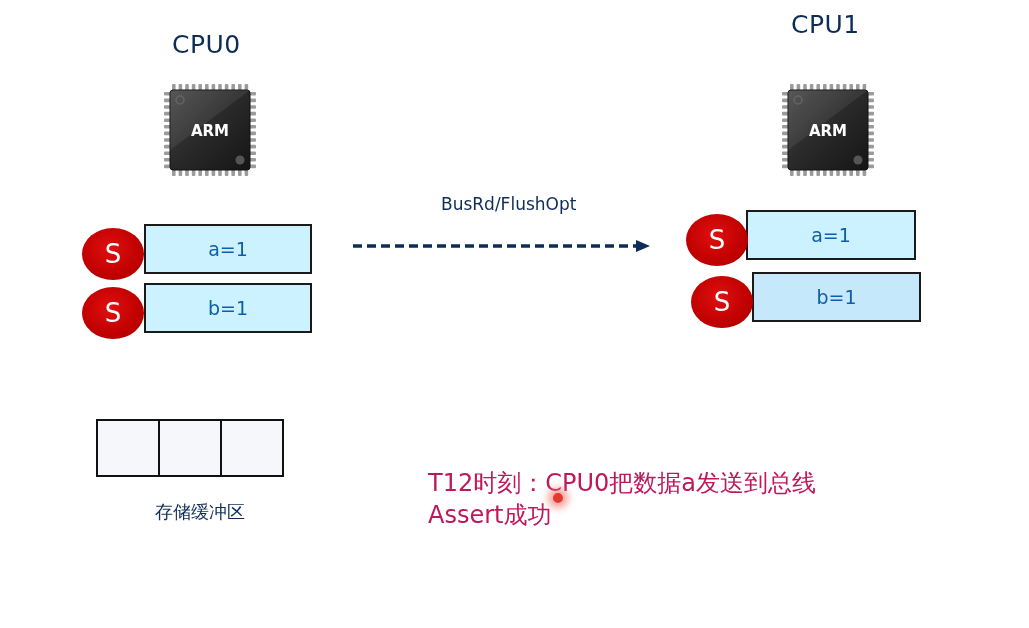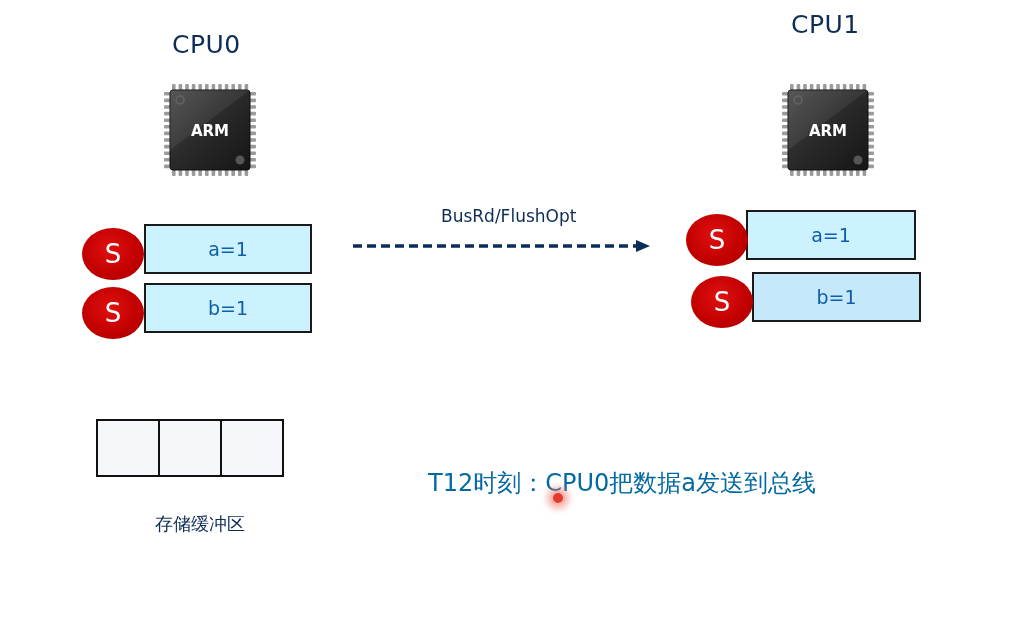--- a/index.html
+++ b/index.html
@@ -10,22 +10,22 @@
   .chip { width:100px; height:100px;text-decoration:underline; }
   .state { width:62px; height:52px; border-radius:50%; background:radial-gradient(ellipse at 45% 40%, #e01010 0%, #c00000 60%, #a80000 100%);
            color:#fff; font-size:26px; display:flex; align-items:center; justify-content:center; }
   .line { border:2px solid #1a1a1a; background:#ccf2ff; color:#0f5ea8; font-size:19px;
           display:flex; align-items:center; justify-content:center; box-sizing:border-box; }
   .line.alt { background:#c6e8fb; }
   .bus-label { font-size:17px; color:#0d2c56; }
   .buf-cell { width:64px; height:58px; border:2px solid #111; background:#f5f7fb; box-sizing:border-box; }
   .buf-row { display:flex; }
   .buf-row .buf-cell + .buf-cell { margin-left:-2px; }
-  .buf-label { font-size:18px; color:#0d2c56;margin-top:12px; }
-  .desc { font-size:24px; color:#0369a1; line-height:32px; }
+  .buf-label { font-size:18px; color:#0d2c56; }
+  .desc { font-size:24px; color:#be185d; line-height:32px; }
   .cursor { width:10px; height:10px; border-radius:50%; background:#e23b2b; box-shadow:0 0 6px 4px rgba(240,120,110,0.55); border:2px solid #f8b3ad; }
 </style>
 </head>
 <body>
 
 <div class="abs cpu-title" style="left:172px; top:30px;">CPU0</div>
 <div class="abs chip" style="left:160px; top:80px;"><svg width="100" height="100" viewBox="0 0 100 100">
     <defs>
       <linearGradient id="cg0" x1="0" y1="0" x2="1" y2="1">
         <stop offset="0" stop-color="#4a4a4a"></stop>
@@ -163,30 +163,31 @@
 
 <div class="abs" style="left:686px; top:210px;">
   <div class="abs line" style="left:60px; top:0; width:170px; height:50px;">a=1</div>
   <div class="abs state" style="left:0; top:4px;">S</div>
 </div>
 <div class="abs" style="left:691px; top:272px;">
   <div class="abs line alt" style="left:61px; top:0; width:169px; height:50px;">b=1</div>
   <div class="abs state" style="left:0; top:4px;">S</div>
 </div>
 
-<div class="abs bus-label" style="left:441px; top:206px;">BusRd/FlushOpt</div>
+<div class="abs bus-label" style="left:441px; top:194px;">BusRd/FlushOpt</div>
 <svg class="abs" style="left:350px; top:236px;" width="305" height="20">
   <line x1="3" y1="10" x2="288" y2="10" stroke="#0d2c56" stroke-width="3.5" stroke-dasharray="9,5"></line>
   <polygon points="286,4 300,10 286,16" fill="#0d2c56"></polygon>
 </svg>
 
 <div class="abs buf-row" style="left:96px; top:419px;">
   <div class="buf-cell"></div>
   <div class="buf-cell"></div>
   <div class="buf-cell"></div>
 </div>
 <div class="abs buf-label" style="left:155px; top:500px;">存储缓冲区</div>
 
 <div class="abs desc" style="left:428px; top:467px;">
   <div>T12时刻：CPU0把数据a发送到总线</div>
+  <div>Assert成功</div>
 </div>
 
 <div class="abs cursor" style="left:551px; top:491px;"></div>
 
 </body></html>

